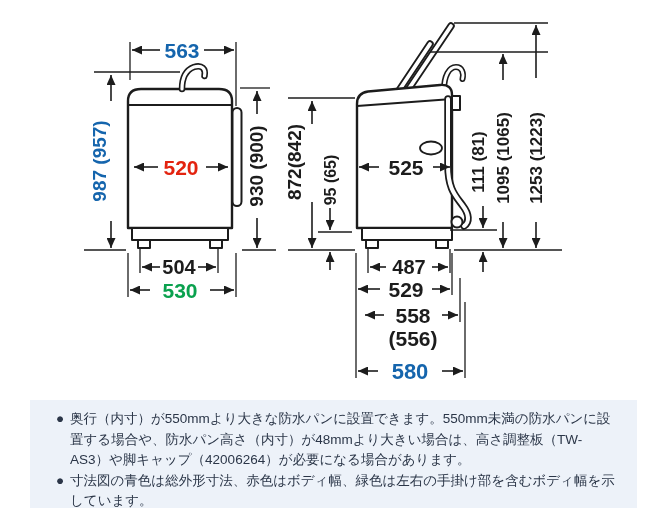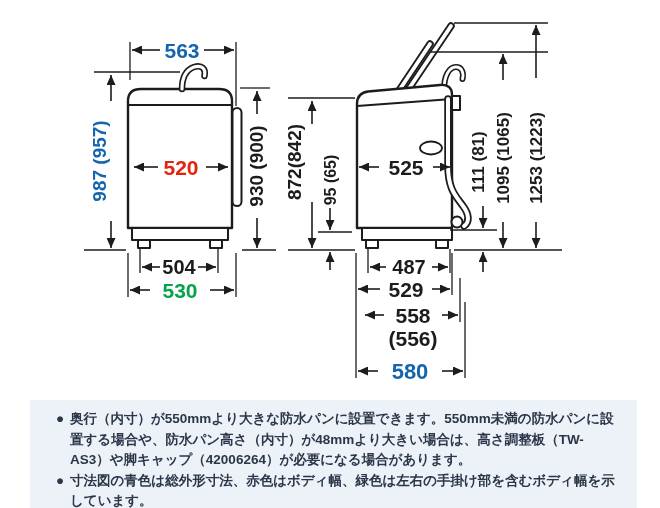--- a/index.html
+++ b/index.html
@@ -18,21 +18,21 @@
     box-sizing:border-box;
     min-height:103px;
   }
   .note{
     display:flex;
     color:#2b3648;
     font-size:13.5px;
     line-height:1.52;
   }
   .note .bullet{flex:0 0 14px;}
-  .note .txt{flex:1;font-weight:bold;}
+  .note .txt{flex:1;}
 </style>
 </head>
 <body>
 
 <div class="page">
 
   <svg width="660" height="394" viewBox="0 0 660 394">
     <defs>
       <marker id="arr" markerWidth="11" markerHeight="9" refX="10" refY="4.5" orient="auto" markerUnits="userSpaceOnUse">
         <path d="M0,0 L10,4.5 L0,9 Z" fill="#1c1c1c"></path>

